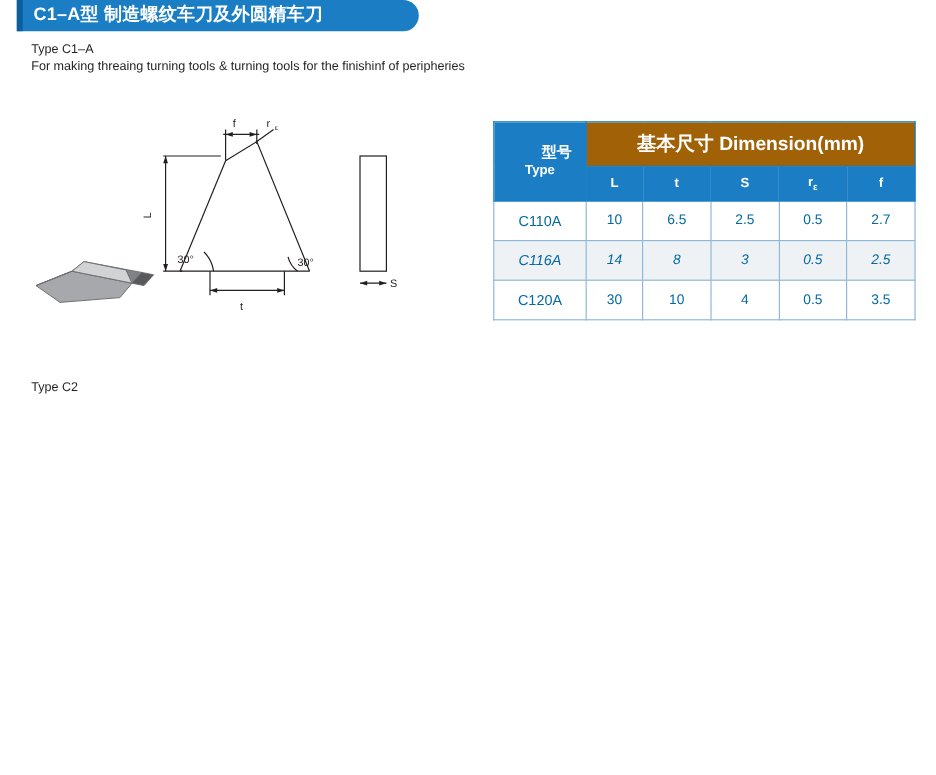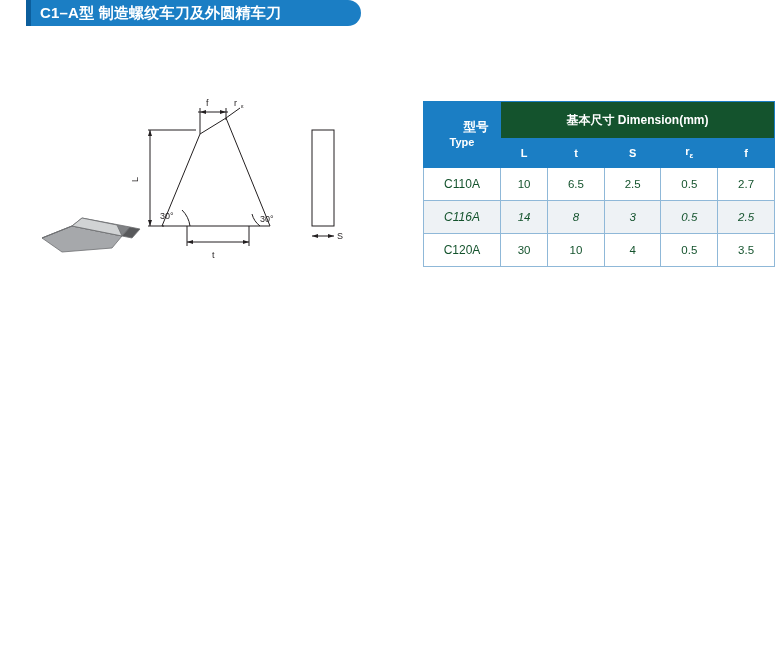--- a/index.html
+++ b/index.html
@@ -10,21 +10,21 @@
     width: 780px;
     height: 646px;
     background: #ffffff;
     font-family: "Liberation Sans", sans-serif;
     color: #231f20;
     position: relative;
     overflow: hidden;
   }
   .section {
     position: absolute;
-    left: 12px;
+    left: 0;
     width: 700px;
   }
   #section-1 { top: 0; }
   #section-2 { top: 308px; }
 
   
   .banner {
     position: relative;
     margin-left: 14px;
     height: 26px;
@@ -80,23 +80,23 @@
     font-size: 11px;
     background: #ffffff;
   }
   #table-1 { left: 411px; top: 101px; width: 352px; }
   table.spec th, table.spec td {
     border: 1px solid #8fb8d8;
     text-align: center;
     vertical-align: middle;
   }
   table.spec th.hdr-main {
-    background: #14532d;
-    color: #ffffff;
-    font-size: 12px;
+    background: #a16207;
+    color: #ffffff;
+    font-size: 16px;
     font-weight: bold;
     height: 34px;
     border-color: #1b7ec4;
   }
   table.spec th.hdr-type {
     background: #1b7ec4;
     color: #ffffff;
     font-weight: bold;
     border-color: #1b7ec4;
     width: 76px;
@@ -107,21 +107,21 @@
   table.spec th.hdr-sub {
     background: #1b7ec4;
     color: #ffffff;
     font-size: 11px;
     font-weight: bold;
     height: 26px;
     border-color: #1b7ec4;
   }
   table.spec td {
     height: 30px;
-    color: #14532d;
+    color: #0369a1;
     font-size: 11.5px;
   }
   table.spec tr.odd td { background: #ffffff; }
   table.spec tr.even td { background: #eef2f5; font-style: italic; }
   table.spec td.type-cell { font-size: 12px; }
   .sub-script { font-size: 8px; vertical-align: sub; }
 
   
   svg text {
     font-family: "Liberation Sans", sans-serif;
@@ -132,20 +132,24 @@
 <body>
 
 <div class="section" id="section-1">
 
   <div class="banner">
     <div class="banner-shape"></div>
     <div class="banner-bar"></div>
     <div class="banner-text">C1–A型 制造螺纹车刀及外圆精车刀</div>
   </div>
 
+  <div class="sub">
+    <div>Type C1–A</div>
+    <div>For making threaing turning tools &amp; turning tools for the finishinf of peripheries</div>
+  </div>
 
   <div class="figure" id="fig-1">
     <svg width="400" height="180" viewBox="0 0 400 180">
 
       <g>
         <polygon points="30,152 60,140 110,150 100,162 50,166" fill="#a6a8ab" stroke="#6d6e71" stroke-width="0.8"></polygon>
         <polygon points="30,152 60,140 70,132 118,141 110,150 60,140" fill="#808285" stroke="#6d6e71" stroke-width="0.8"></polygon>
         <polygon points="110,150 118,141 128,143 120,152" fill="#58595b" stroke="#6d6e71" stroke-width="0.8"></polygon>
         <polygon points="60,140 70,132 105,139 110,150" fill="#d1d3d4" stroke="#6d6e71" stroke-width="0.8"></polygon>
       </g>
@@ -240,15 +244,16 @@
         <td>3.5</td>
       </tr>
     </tbody>
   </table>
 </div>
 
 <div class="section" id="section-2">
 
 
   <div class="sub">
+    <div>Type C2</div>
   </div>
 
 </div>
 
 </body></html>

